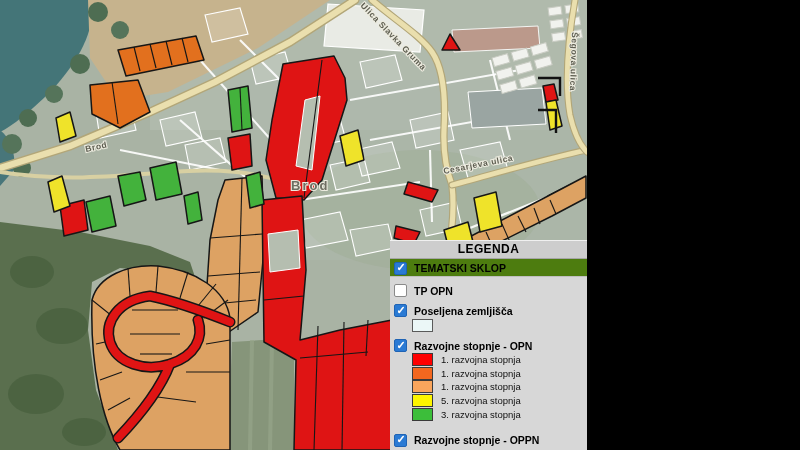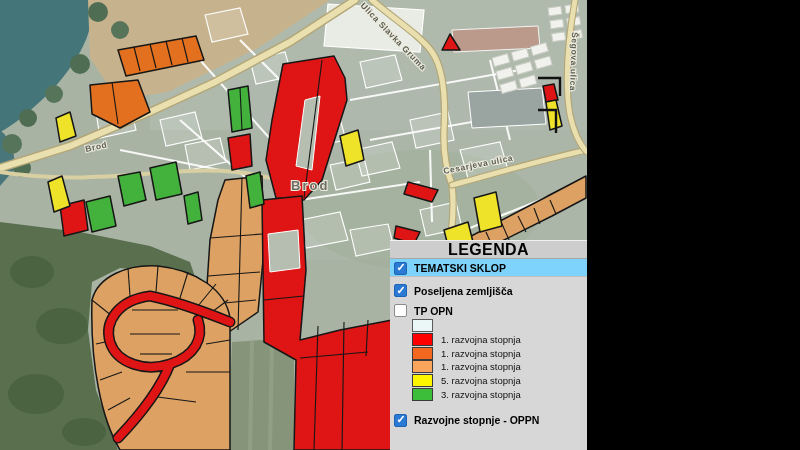--- a/index.html
+++ b/index.html
@@ -13,24 +13,24 @@
   .zsub{stroke:#161616;stroke-width:1.1;fill:none;}
   .z1{fill:var(--z1);} .z2{fill:var(--z2);} .z3{fill:var(--z3);}
   .z4{fill:var(--z4);} .z5{fill:var(--z5);}
   .lbl{fill:#5d5d50;stroke:#ecebdf;stroke-width:2.2px;paint-order:stroke;
        font-weight:bold;font-size:8.5px;letter-spacing:.6px;}
   .lbl-big{font-size:13px;fill:#6e6e62;letter-spacing:2px;}
   
   .legend{position:absolute;left:390px;top:240px;width:197px;height:210px;
           background:#d7d7d7;border-top:1px solid #f0f0f0;color:#000;}
   .lg-header{height:17px;background:#cdcdcd;border-bottom:1px solid #a6a6a6;
-             text-align:center;font-weight:bold;font-size:16px;line-height:17px;letter-spacing:.4px;}
+             text-align:center;font-weight:bold;font-size:12px;line-height:17px;letter-spacing:.4px;}
   .lg-row{display:flex;align-items:center;gap:7px;padding-left:4px;height:13px;}
   .lg-row .t{font-weight:bold;font-size:10.5px;white-space:nowrap;}
-  .row-thematic{background:#7dd3fc;height:16px;margin-bottom:0;border-bottom:1px solid #bfbfbf;padding-top:1px;}
+  .row-thematic{background:#4d7c0f;height:16px;margin-bottom:0;border-bottom:1px solid #bfbfbf;padding-top:1px;}
   .m7{margin-top:7px;} .m14{margin-top:14px;}
   .cb{width:13px;height:13px;background:#fff;border:1px solid #8a8a8a;border-radius:2px;
       box-sizing:border-box;position:relative;flex:0 0 13px;cursor:pointer;}
   .cb.checked{background:#2a7ad4;border-color:#1f63b4;}
   .cb.checked::after{content:"✓";position:absolute;left:1.5px;top:-1.5px;color:#fff;
       font-size:11px;font-weight:bold;}
   .lg-swatch{width:19px;height:11px;border:1px solid #5a5a5a;margin:2px 0 0 22px;}
   .lg-entries{margin-top:2px;}
   .lg-entry{display:flex;align-items:center;gap:8px;margin:2px 0 2px 22px;height:11.6px;}
   .lg-entry .sw{width:19px;height:11px;border:1px solid #3a3a3a;flex:0 0 19px;}
@@ -233,30 +233,34 @@
 
   <div class="legend">
     <div class="lg-header">LEGENDA</div>
 
     <div class="lg-row row-thematic">
       <span class="cb checked"></span>
       <span class="t">TEMATSKI SKLOP</span>
     </div>
 
     <div class="lg-row m7">
-      <span class="cb checked"></span>
-      <span class="t">Poseljena zemljišča</span>
-    </div>
-
-    <div class="lg-row m7">
       <span class="cb"></span>
       <span class="t">TP OPN</span>
     </div>
+
+    <div class="lg-row m7">
+      <span class="cb checked"></span>
+      <span class="t">Poseljena zemljišča</span>
+    </div>
     <div class="lg-swatch" style="background: rgb(235, 247, 247);"></div>
 
+    <div class="lg-row m7">
+      <span class="cb checked"></span>
+      <span class="t">Razvojne stopnje - OPN</span>
+    </div>
 
     <div class="lg-entries">
       <div class="lg-entry">
         <span class="sw" style="background: rgb(254, 0, 0);"></span>
         <span class="txt">1. razvojna stopnja</span>
       </div>
       <div class="lg-entry">
         <span class="sw" style="background: rgb(243, 103, 31);"></span>
         <span class="txt">1. razvojna stopnja</span>
       </div>

